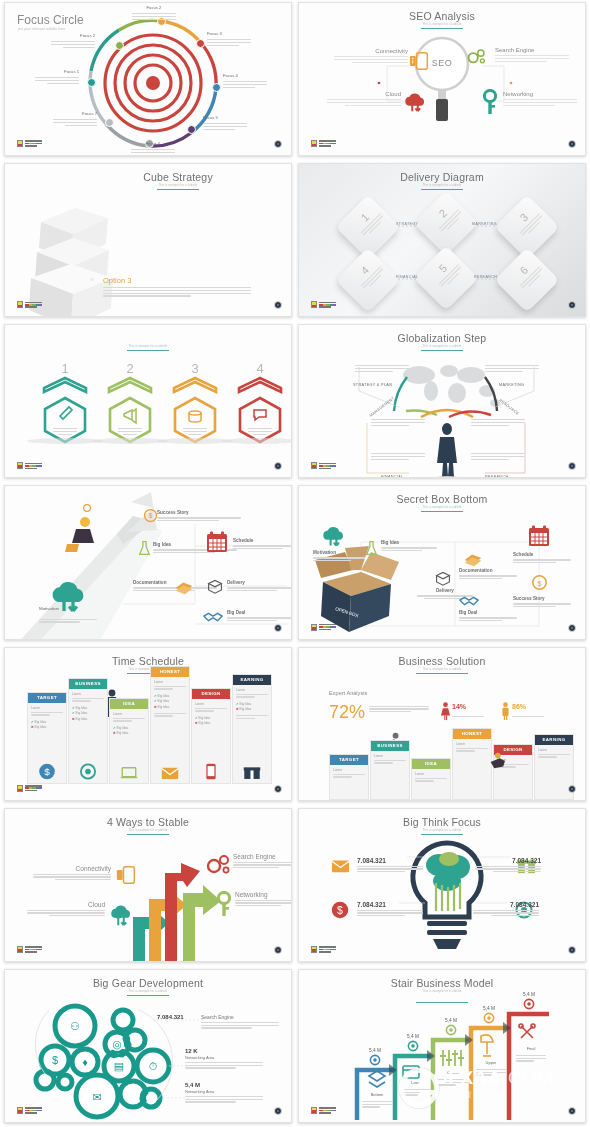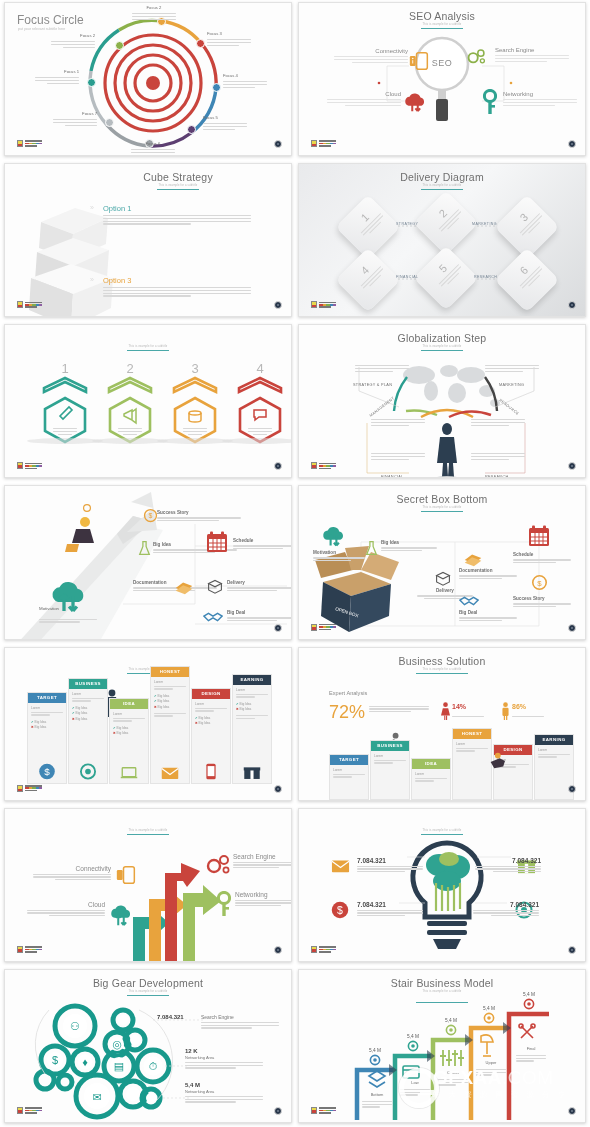--- a/index.html
+++ b/index.html
@@ -367,30 +367,20 @@
           <polygon points="24,70 60,56 96,68 60,84" fill="#f7f7f7"></polygon>
           <polygon points="24,70 60,84 58,112 22,98" fill="#dedede"></polygon>
           <polygon points="96,68 60,84 58,112 94,96" fill="#eeeeee"></polygon>
           <polygon points="18,96 58,82 100,96 60,112" fill="#fafafa"></polygon>
           <polygon points="18,96 60,112 58,146 16,128" fill="#e0e0e0"></polygon>
           <polygon points="100,96 60,112 58,146 98,126" fill="#f0f0f0"></polygon>
         </g>
         <ellipse cx="60" cy="150" rx="44" ry="3.5" fill="#d5d5d5" opacity=".5"></ellipse>
       </svg>
 
-      <div class="opt" style="top:40px">
-        <span class="num">»</span>
-        <div class="on" style="color:#4aa8a8">Option 1</div>
-        <div class="body-lines">
-            <b></b>
-            <b></b>
-            <b></b>
-            <b style="width:88px"></b>
-          </div>
-      </div>
       <div class="opt" style="top:112px">
         <span class="num">»</span>
         <div class="on" style="color:#e8a33d">Option 3</div>
         <div class="body-lines">
             <b></b>
             <b></b>
             <b></b>
             <b style="width:88px"></b>
           </div>
       </div>
@@ -889,20 +879,21 @@
             <i></i>
             <i style="width:12px"></i>
           </span>
         </div>
       <div class="pagedot"></div>
     </div>
   </div>
 
   <div class="slide s9">
     <div class="inner">
+      <div class="title">Time Schedule</div>
       <div class="subtitle">This is example for a subtitle</div>
       <div class="tline"></div>
 
       <svg style="position:absolute;left:92px;top:40px;width:30px;height:30px" viewBox="0 0 30 30">
         <circle cx="15" cy="5" r="3.4" fill="#2c3e50"></circle>
         <path d="M11 9 h8 l3 11 h-6 l-2 9 h-4 l1-12z" fill="#2c3e50"></path>
       </svg>
 
       <div class="bar" style="left:22px;height:92px">
         <div class="cap" style="background:#3f86b5">TARGET</div>
@@ -1130,20 +1121,21 @@
         <circle cx="14" cy="4" r="3.2" fill="#e8a33d"></circle>
           <path d="M6 11 l10-4 6 3 -2 6 -10 2z" fill="#3d3340"></path>
       </svg>
 
       <div class="pagedot"></div>
     </div>
   </div>
 
   <div class="slide s11">
     <div class="inner">
+      <div class="title">4 Ways to Stable</div>
       <div class="subtitle">This is example for a subtitle</div>
       <div class="tline"></div>
 
       <svg width="295" height="160" style="position:absolute;inset:0">
         <path d="M128 160 L128 108 L148 108 L148 100 L164 114 L148 128 L148 120 L140 120 L140 160z" fill="#2fa391"></path>
         <path d="M144 160 L144 90 L165 90 L165 82 L182 96 L165 110 L165 102 L156 102 L156 160z" fill="#e8a33d"></path>
         <path d="M160 160 L160 64 L176 64 L176 54 L195 62 L182 78 L178 72 L172 72 L172 160z" fill="#c9443c" transform="translate(0,0)"></path>
         <path d="M178 160 L178 84 L198 84 L198 76 L216 92 L198 106 L198 98 L190 98 L190 160z" fill="#9ec060"></path>
       </svg>
 
@@ -1209,20 +1201,21 @@
             <i></i>
             <i style="width:12px"></i>
           </span>
         </div>
       <div class="pagedot"></div>
     </div>
   </div>
 
   <div class="slide s12">
     <div class="inner">
+      <div class="title">Big Think Focus</div>
       <div class="subtitle">This is example for a subtitle</div>
       <div class="tline"></div>
 
       <svg width="295" height="160" style="position:absolute;inset:0">
         <path d="M148 34 a34 34 0 0 1 22 60 v14 h-44 v-14 a34 34 0 0 1 22 -60z" fill="none" stroke="#2c3e50" stroke-width="5"></path>
         <rect x="128" y="112" width="40" height="5" rx="2" fill="#2c3e50"></rect>
         <rect x="128" y="121" width="40" height="5" rx="2" fill="#2c3e50"></rect>
         <path d="M134 130 h28 l-5 10 h-18z" fill="#2c3e50"></path>
         <g fill="#2fa391">
             <ellipse cx="140" cy="56" rx="13" ry="11"></ellipse>

